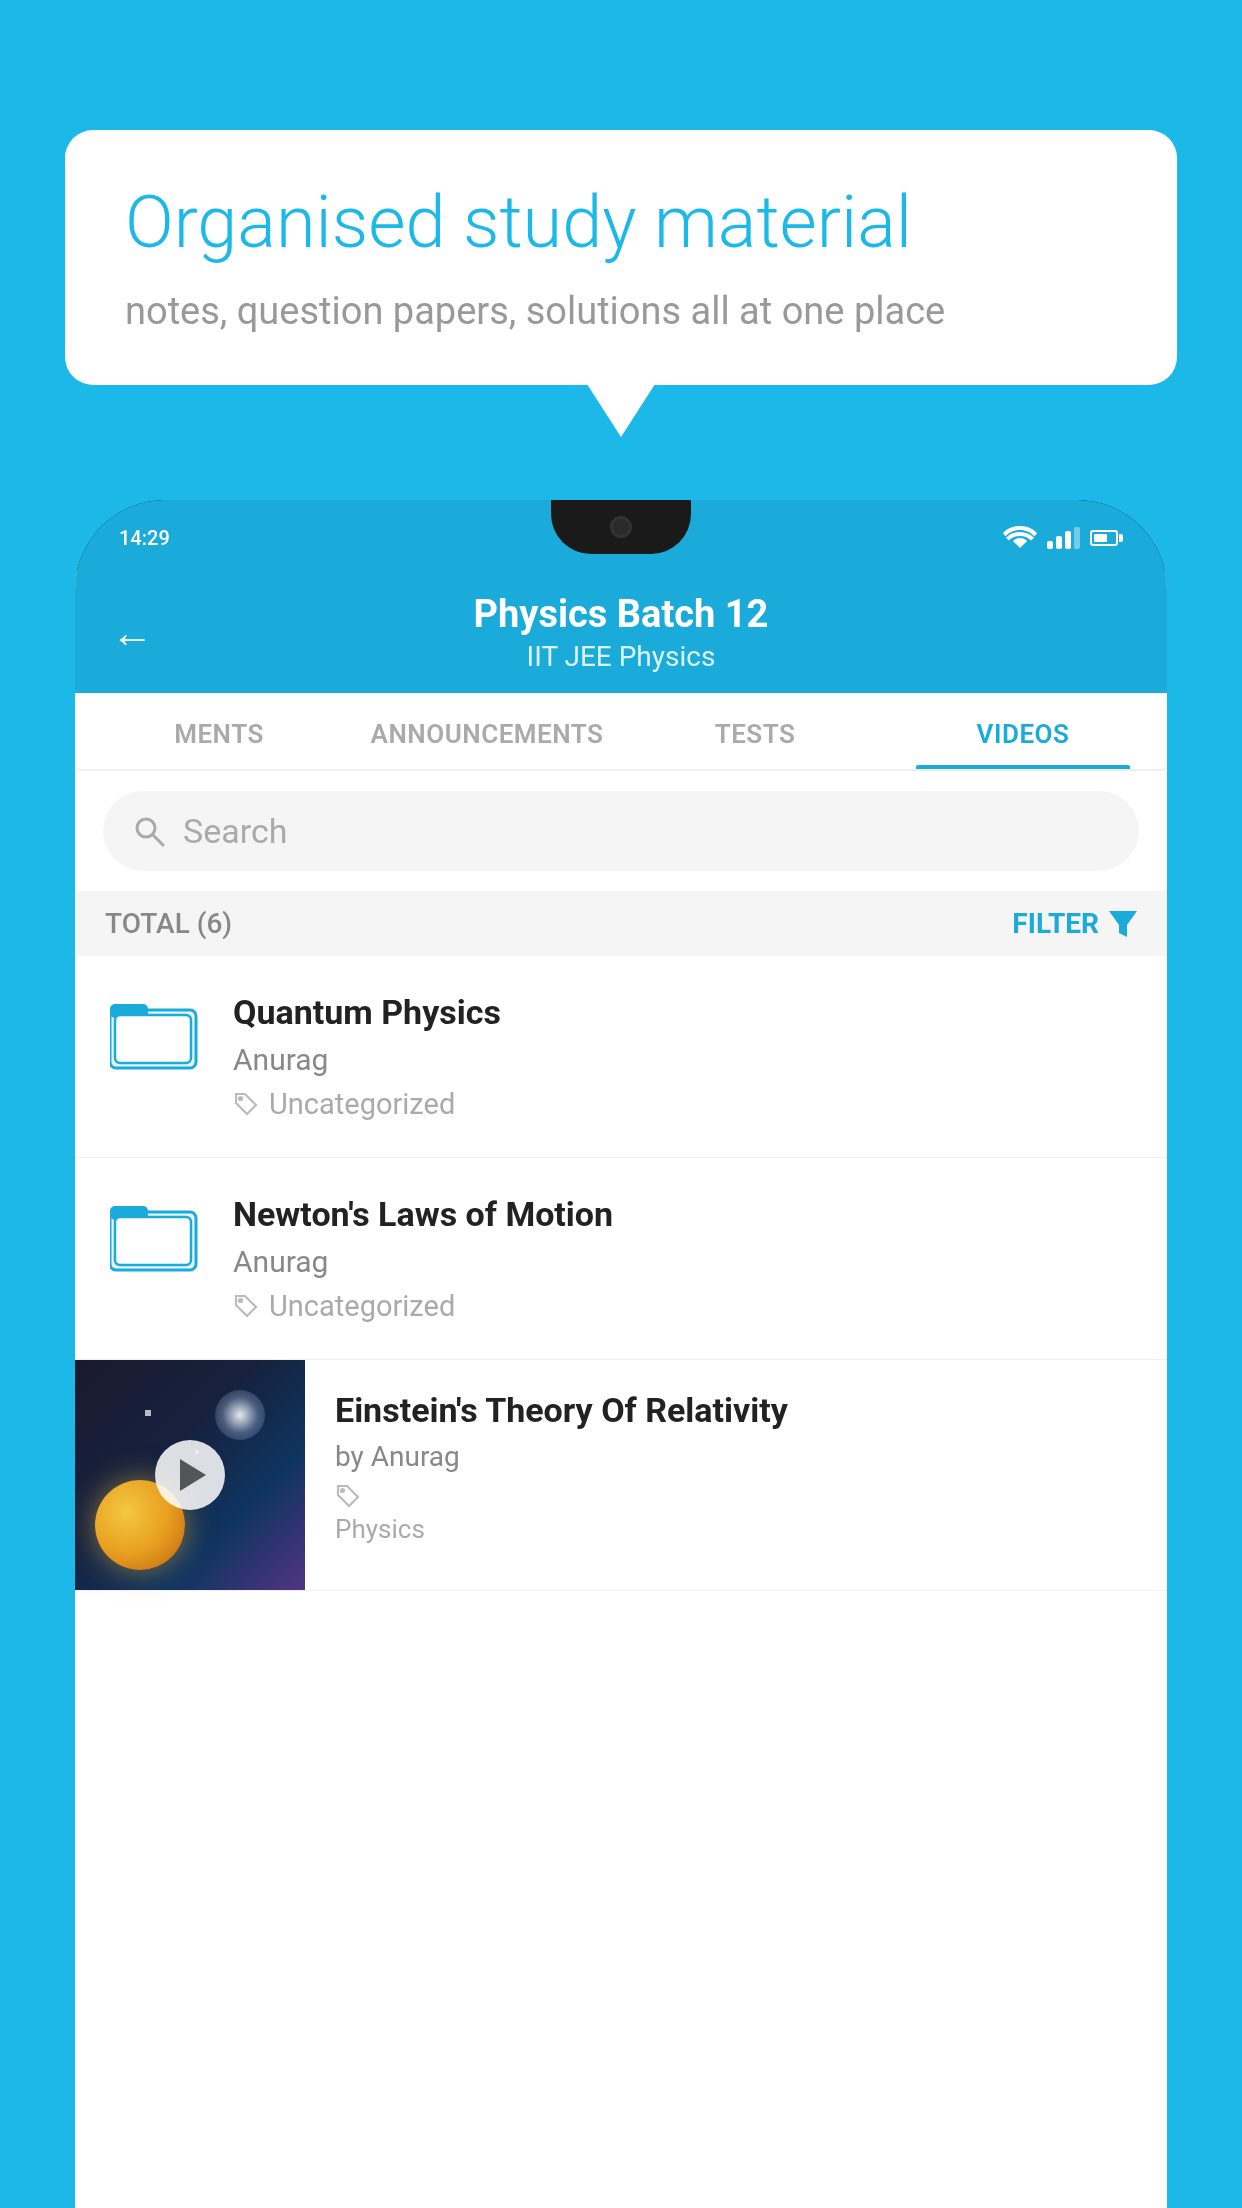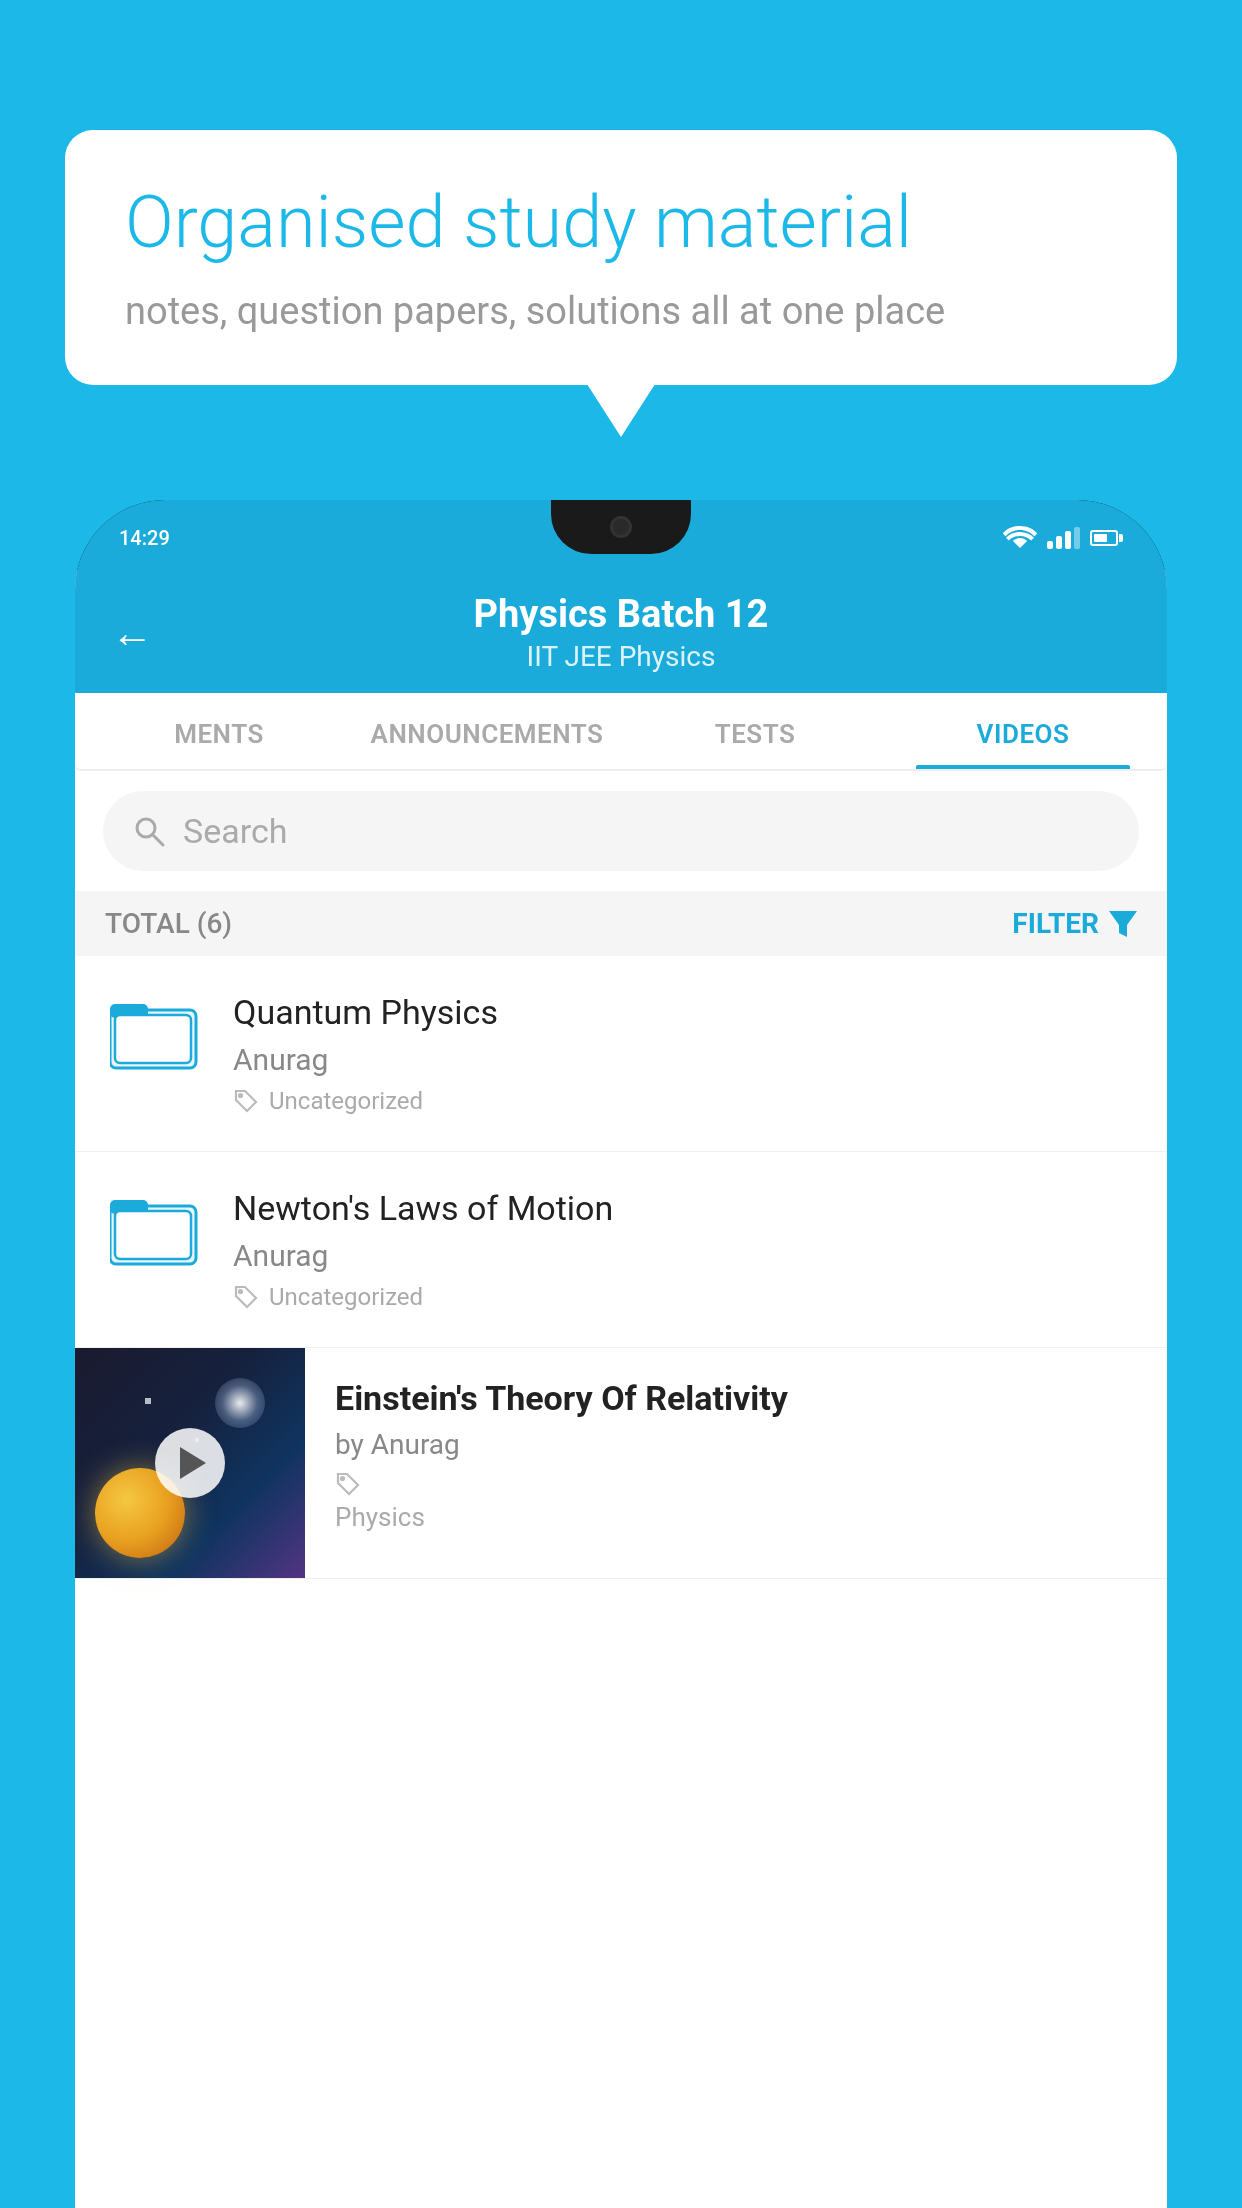--- a/index.html
+++ b/index.html
@@ -262,37 +262,37 @@
       width: 90px;
       height: 80px;
     }
 
     .video-info {
       flex: 1;
     }
 
     .video-title {
       font-size: 34px;
-      font-weight: 400;
+      font-weight: 700;
       color: #222;
       margin-bottom: 10px;
     }
 
     .video-author {
       font-size: 30px;
       color: #888;
       margin-bottom: 10px;
     }
 
     .video-tag {
       display: flex;
       align-items: center;
       gap: 10px;
       color: #aaa;
-      font-size: 24px;
+      font-size: 29px;
     }
 
     
     .video-item-thumb {
       display: flex;
       align-items: flex-start;
       padding: 0 0 0 0;
       border-bottom: 1.5px solid #f0f0f0;
       gap: 0;
     }

